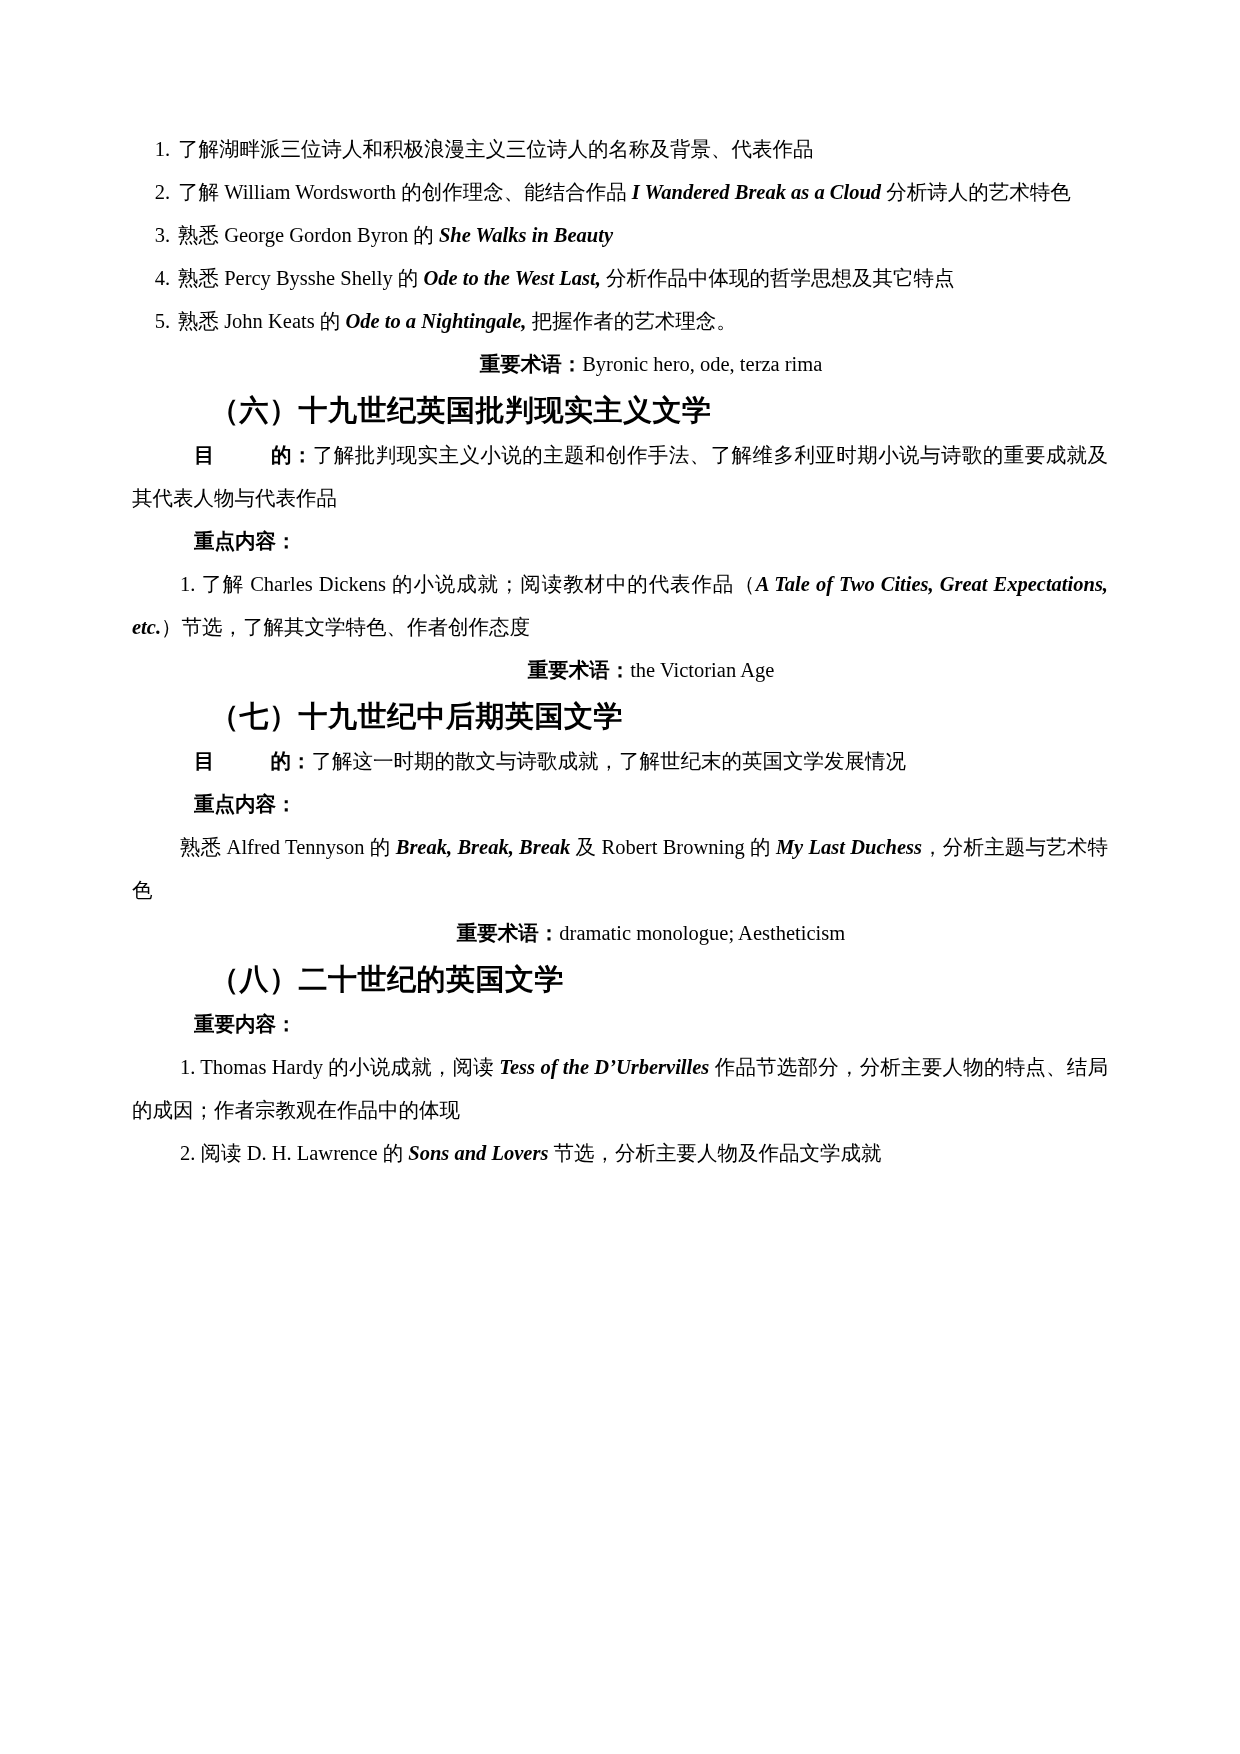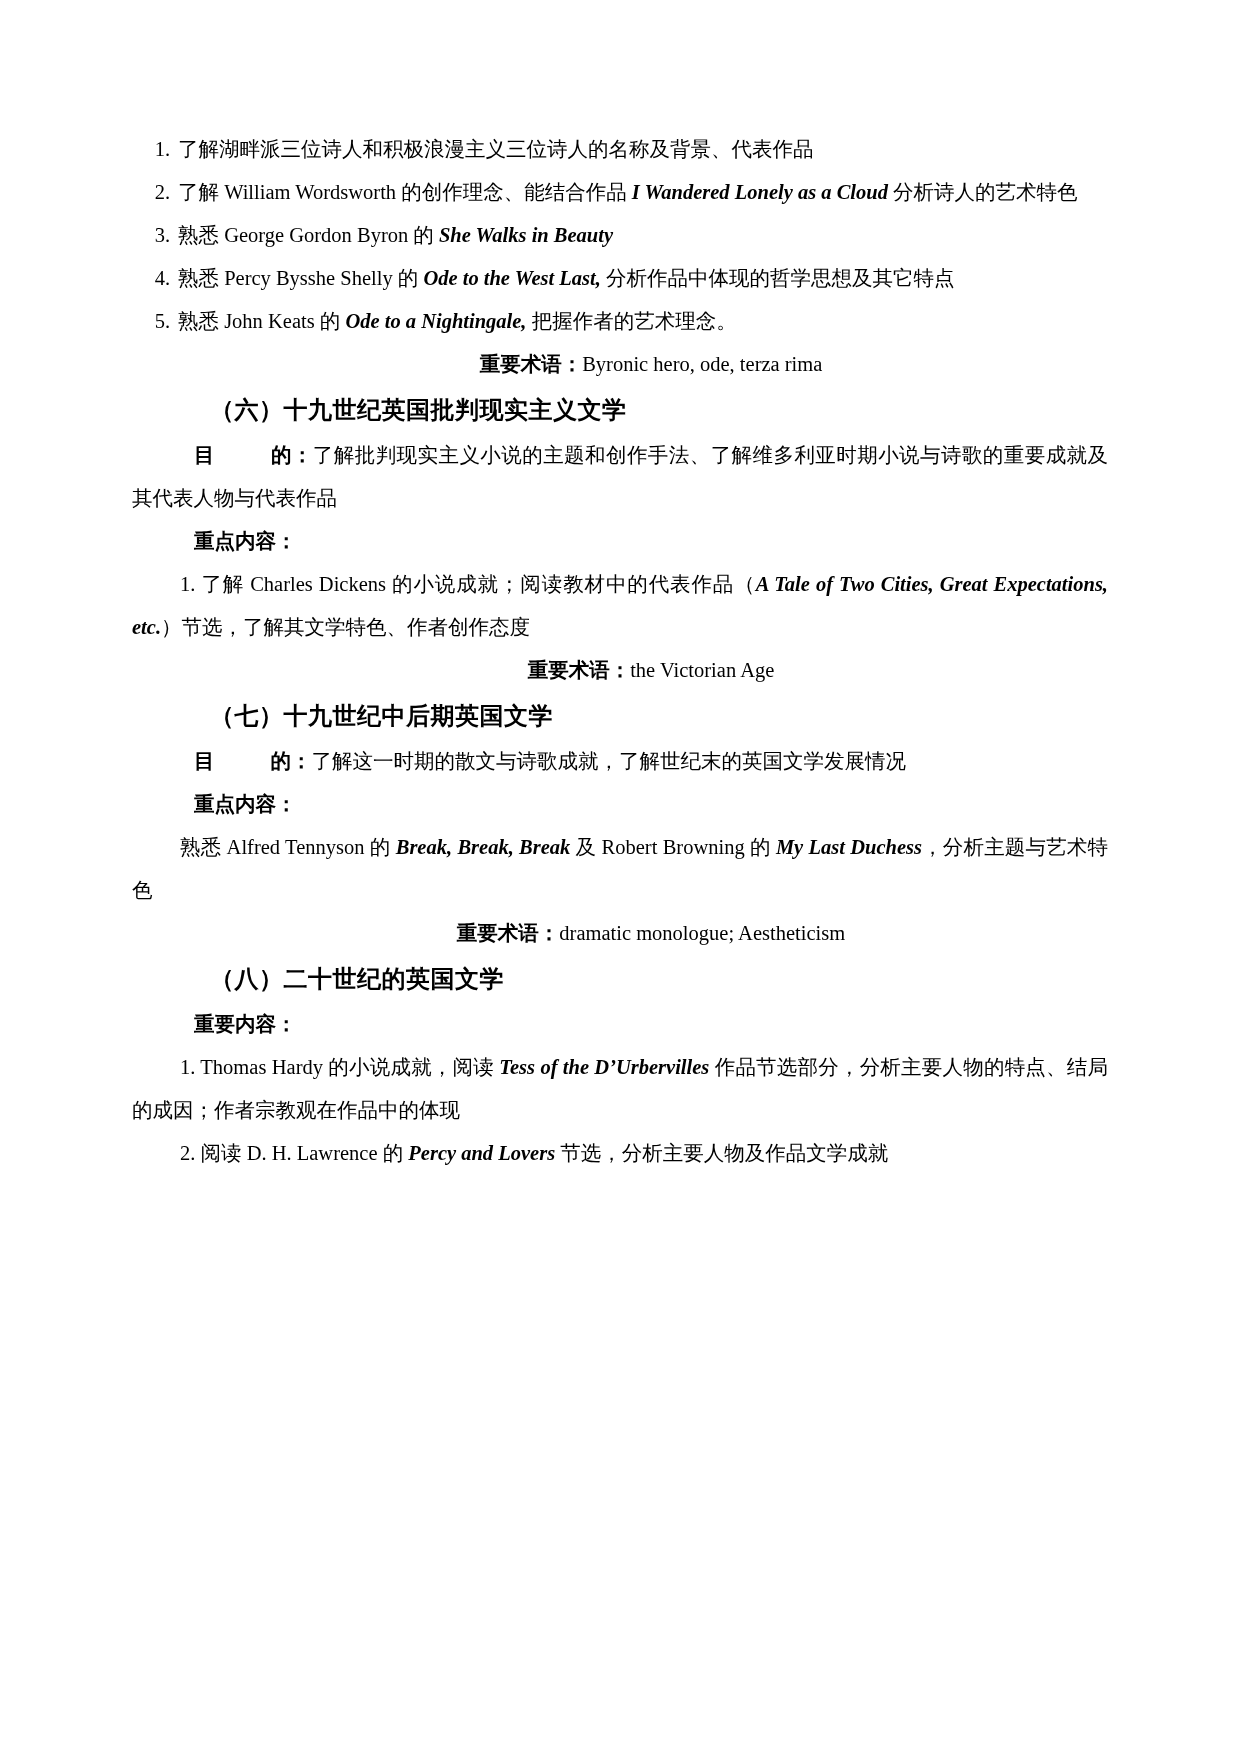--- a/index.html
+++ b/index.html
@@ -50,21 +50,21 @@
     text-align: center;
   }
   .term-line .lbl {
     font-weight: bold;
   }
   
   .section-head {
     margin: 0;
     padding-left: 78px;
     font-weight: bold;
-    font-size: 24px;
+    font-size: 29px;
     font-family: "Liberation Sans", "DejaVu Sans", sans-serif;
     line-height: 48px;
     letter-spacing: 0.5px;
   }
   
   .aim-para {
     margin: 0;
     text-align: justify;
     text-justify: inter-ideograph;
     text-indent: 0;
@@ -109,21 +109,21 @@
 <div class="page">
   <div class="doc">
 
     <div class="num-item">
       <span class="marker">1.</span>
       <span class="body">了解湖畔派三位诗人和积极浪漫主义三位诗人的名称及背景、代表作品</span>
     </div>
 
     <div class="num-item">
       <span class="marker">2.</span>
-      <span class="body"><span>了解 William Wordsworth 的创作理念、能结合作品 </span><i>I Wandered Lonely as a Cloud</i><span> 分析诗人的艺术特色</span></span>
+      <span class="body"><span>了解 William Wordsworth 的创作理念、能结合作品 </span><i>I Wandered Break as a Cloud</i><span> 分析诗人的艺术特色</span></span>
     </div>
 
     <div class="num-item">
       <span class="marker">3.</span>
       <span class="body"><span>熟悉 George Gordon Byron 的 </span><i>She Walks in Beauty</i><span></span></span>
     </div>
 
     <div class="num-item">
       <span class="marker">4.</span>
       <span class="body"><span>熟悉 Percy Bysshe Shelly 的 </span><i>Ode to the West Last,</i><span> 分析作品中体现的哲学思想及其它特点</span></span>
@@ -157,16 +157,16 @@
 
     <div class="term-line"><span class="lbl">重要术语：</span><span>dramatic monologue; Aestheticism</span></div>
 
     <div class="section-head">（八）二十世纪的英国文学</div>
 
 
     <div class="sub-label">重要内容：</div>
 
     <div class="para"><span>1.</span> <span>Thomas Hardy 的小说成就，阅读 </span><i>Tess of the D’Urbervilles</i><span> 作品节选部分，分析主要人物的特点、结局的成因；作者宗教观在作品中的体现</span></div>
 
-    <div class="para"><span>2.</span> <span>阅读 D. H. Lawrence 的 </span><i>Percy and Lovers</i><span> 节选，分析主要人物及作品文学成就</span></div>
+    <div class="para"><span>2.</span> <span>阅读 D. H. Lawrence 的 </span><i>Sons and Lovers</i><span> 节选，分析主要人物及作品文学成就</span></div>
 
   </div>
 </div>
 
 </body></html>

